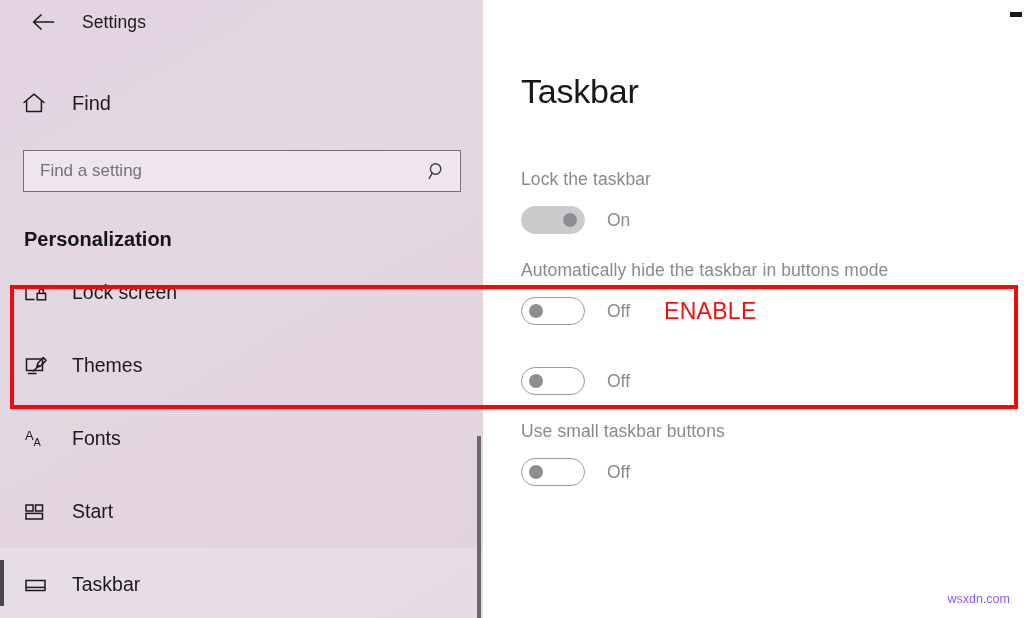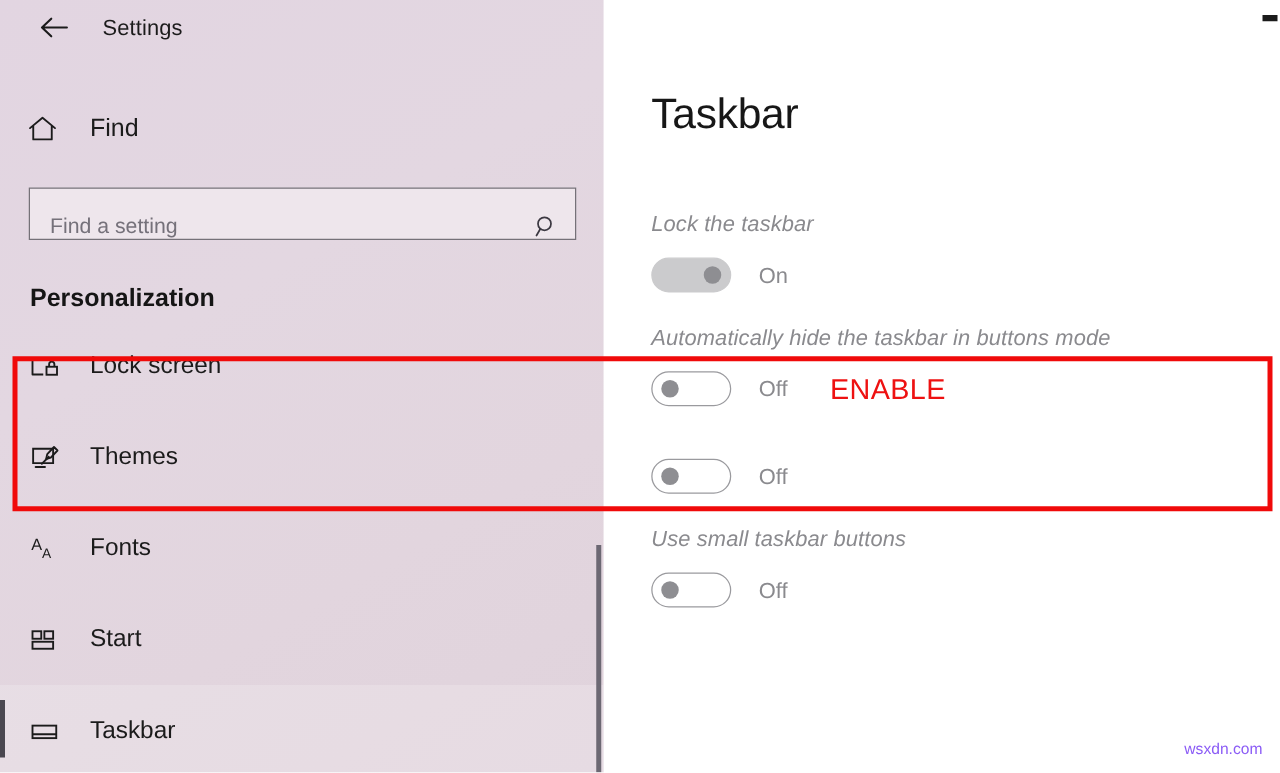--- a/index.html
+++ b/index.html
@@ -74,21 +74,21 @@
     color: #1b1b1b;
     margin-left: 16px;
   }
 
   .search-wrap {
     margin: 28px 22px 0 23px;
     height: 42px;
     background: #eee6ec;
     border: 1.6px solid #757178;
     display: flex;
-    align-items: flex-end;
+    align-items: center;
     padding: 0 12px 0 16px;
     cursor: text;
   }
   .search-input {
     flex: 1;
     border: none;
     outline: none;
     background: transparent;
     font-family: "Liberation Sans", sans-serif;
     font-size: 17px;
@@ -174,21 +174,20 @@
   .settings-list { margin-top: 46px; }
 
   .setting {
     position: relative;
     padding: 12px 0 14px 0;
   }
   .setting .stitle {
     font-size: 17.5px;
     color: #8a8a8e;
     letter-spacing: 0.1px;
-    font-style: italic;
   }
   .ctrl-row {
     display: flex;
     align-items: center;
     margin-top: 16px;
   }
 
   .toggle {
     position: relative;
     width: 64px;

